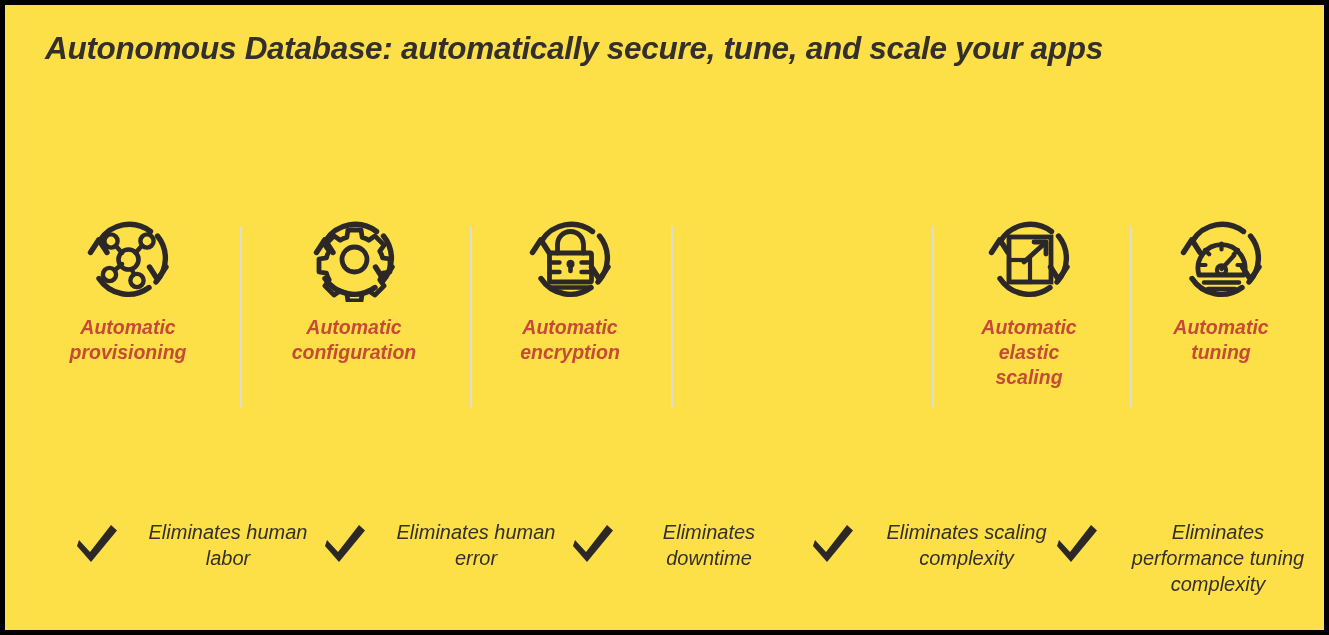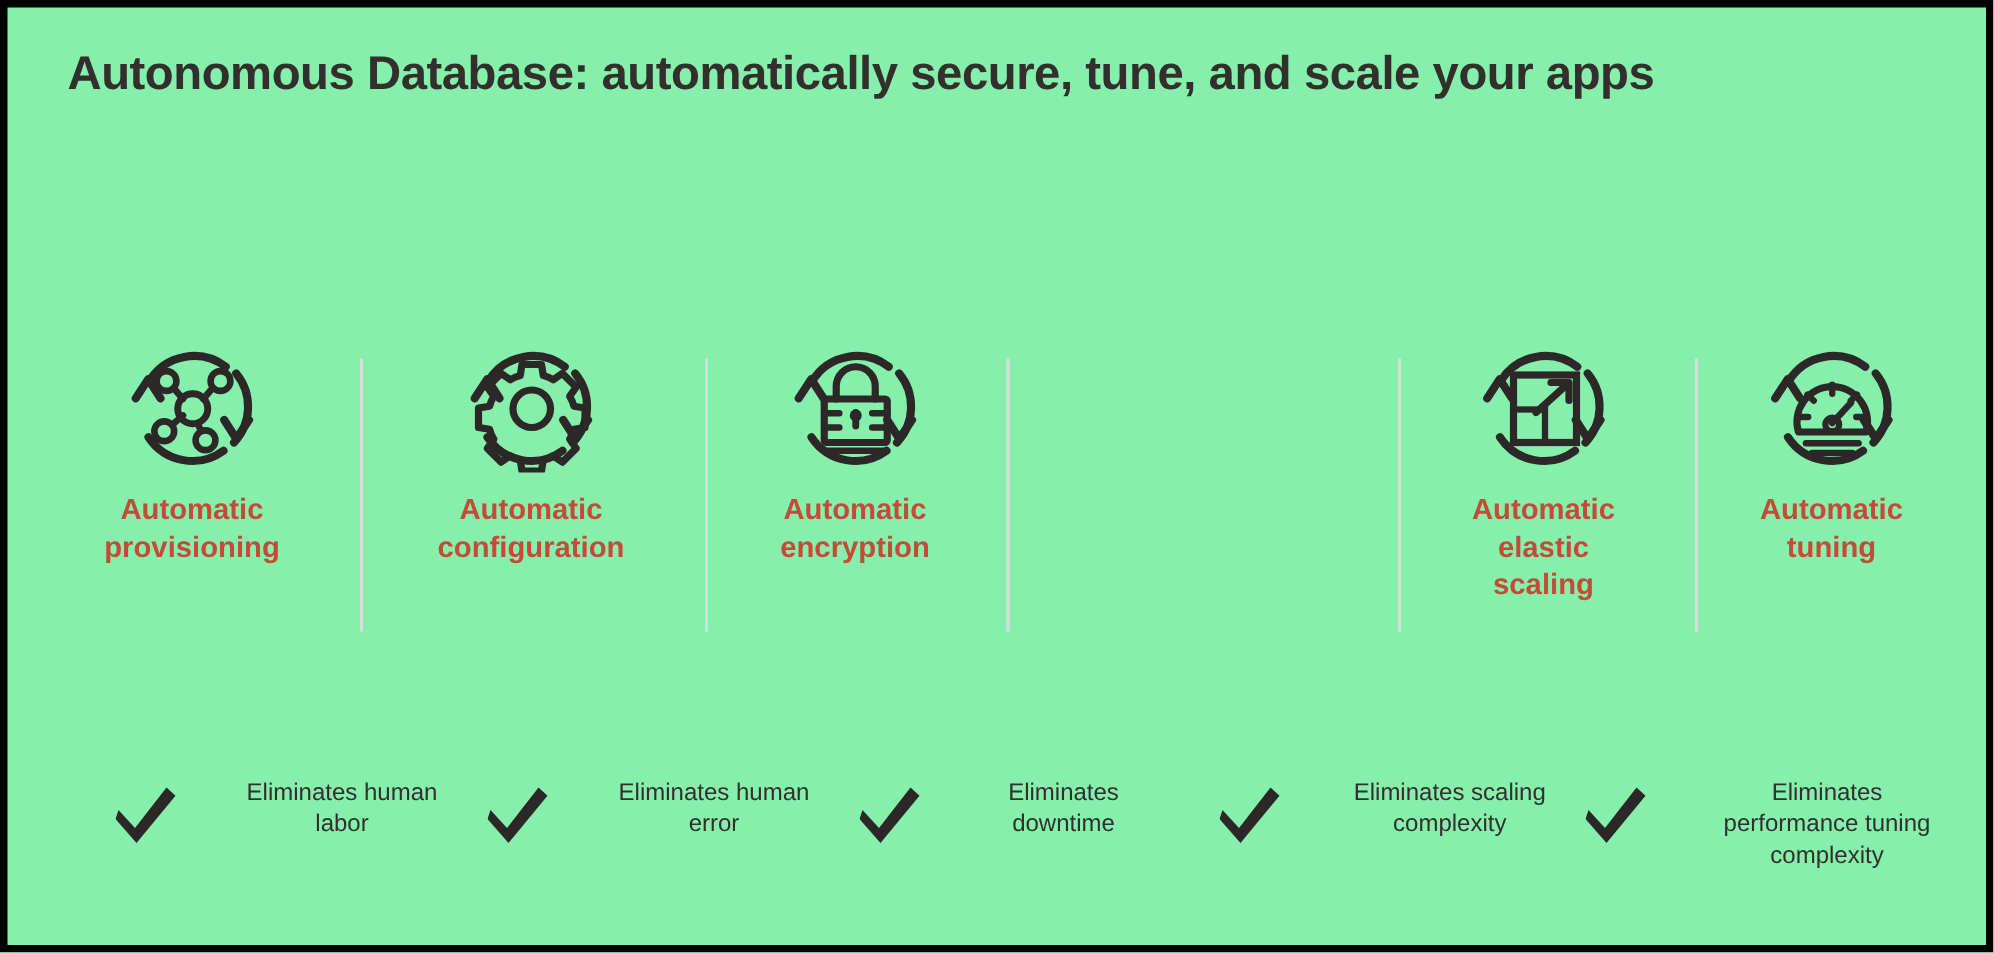--- a/index.html
+++ b/index.html
@@ -35,21 +35,21 @@
     color: #2E2B28;
     letter-spacing: -0.3px;
     line-height: 1.2;
     white-space: nowrap;
   }
 
   
   #feature-row {
     position: absolute;
     left: 0;
-    top: 218px;
+    top: 205px;
     width: 1319px;
     height: 200px;
   }
 
   .feature {
     position: absolute;
     top: 0;
     width: 190px;
     margin-left: -95px;
     text-align: center;
@@ -102,31 +102,31 @@
   .benefit-check {
     flex: 0 0 auto;
     width: 46px;
     padding-top: 17px;
   }
 
   .benefit-check svg { display: block; }
 
   .benefit-text {
     padding-top: 14px;
-    font-size: 16px;
+    font-size: 20px;
     line-height: 1.30;
     color: #332F2C;
     text-align: center;
     white-space: pre-line;
   }
 </style>
 </head>
 <body>
 
-<div id="slide" style="background: #86efac; border-color: rgb(0, 0, 0);">
+<div id="slide" style="background: #fde047; border-color: rgb(0, 0, 0); font-style: italic;">
 
   <div id="title" style="color: rgb(51, 47, 44);">Autonomous Database: automatically secure, tune, and scale your apps</div>
 
   <div id="feature-row">
 
   <div class="divider" style="left: 235px; background: rgb(222, 220, 216);"></div>
       <div class="divider" style="left: 465px; background: rgb(222, 220, 216);"></div>
       <div class="divider" style="left: 666px; background: rgb(222, 220, 216);"></div>
       <div class="divider" style="left: 927px; background: rgb(222, 220, 216);"></div>
       <div class="divider" style="left: 1125px; background: rgb(222, 220, 216);"></div>

